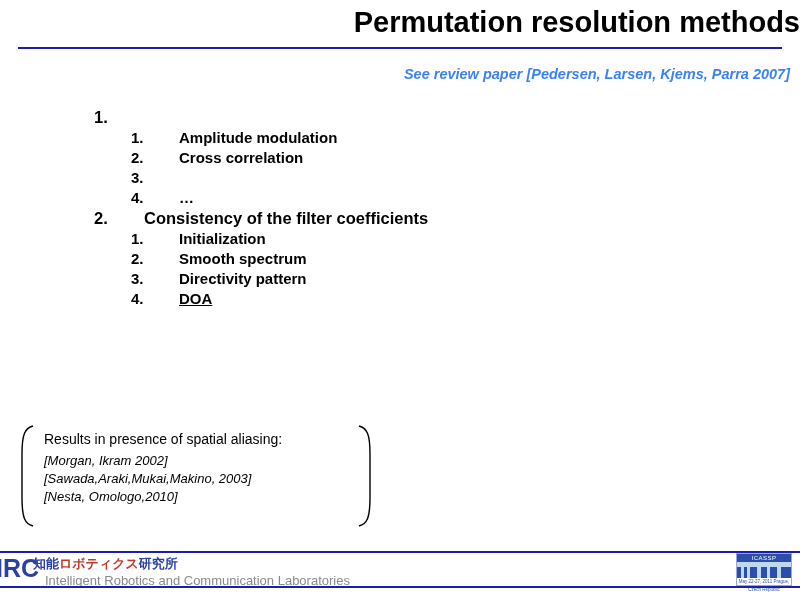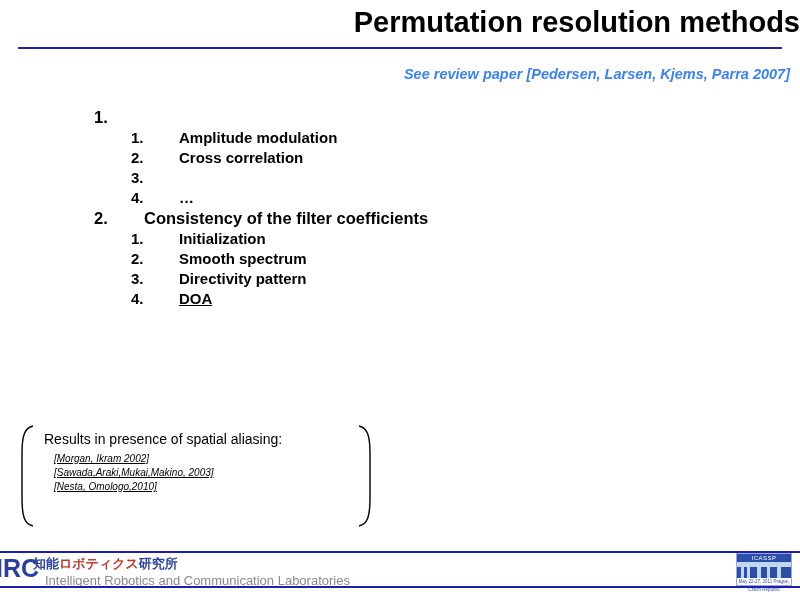--- a/index.html
+++ b/index.html
@@ -107,25 +107,24 @@
     left: 14px;
     top: 2px;
     width: 326px;
   }
   .results-title {
     font-size: 14px;
     color: #000000;
     margin: 5px 0 6px 10px;
   }
   .ref {
-    font-size: 10px;
+    font-size: 13px;
     font-style: italic;
-    margin: 0 0 3px 20px;
+    margin: 0 0 3px 10px;
     color: #000000;
-    text-decoration: underline;
   }
 
   
   .footer-rule-top {
     position: absolute;
     left: 0;
     top: 551px;
     width: 800px;
     height: 2px;
     background: #1d1db0;

